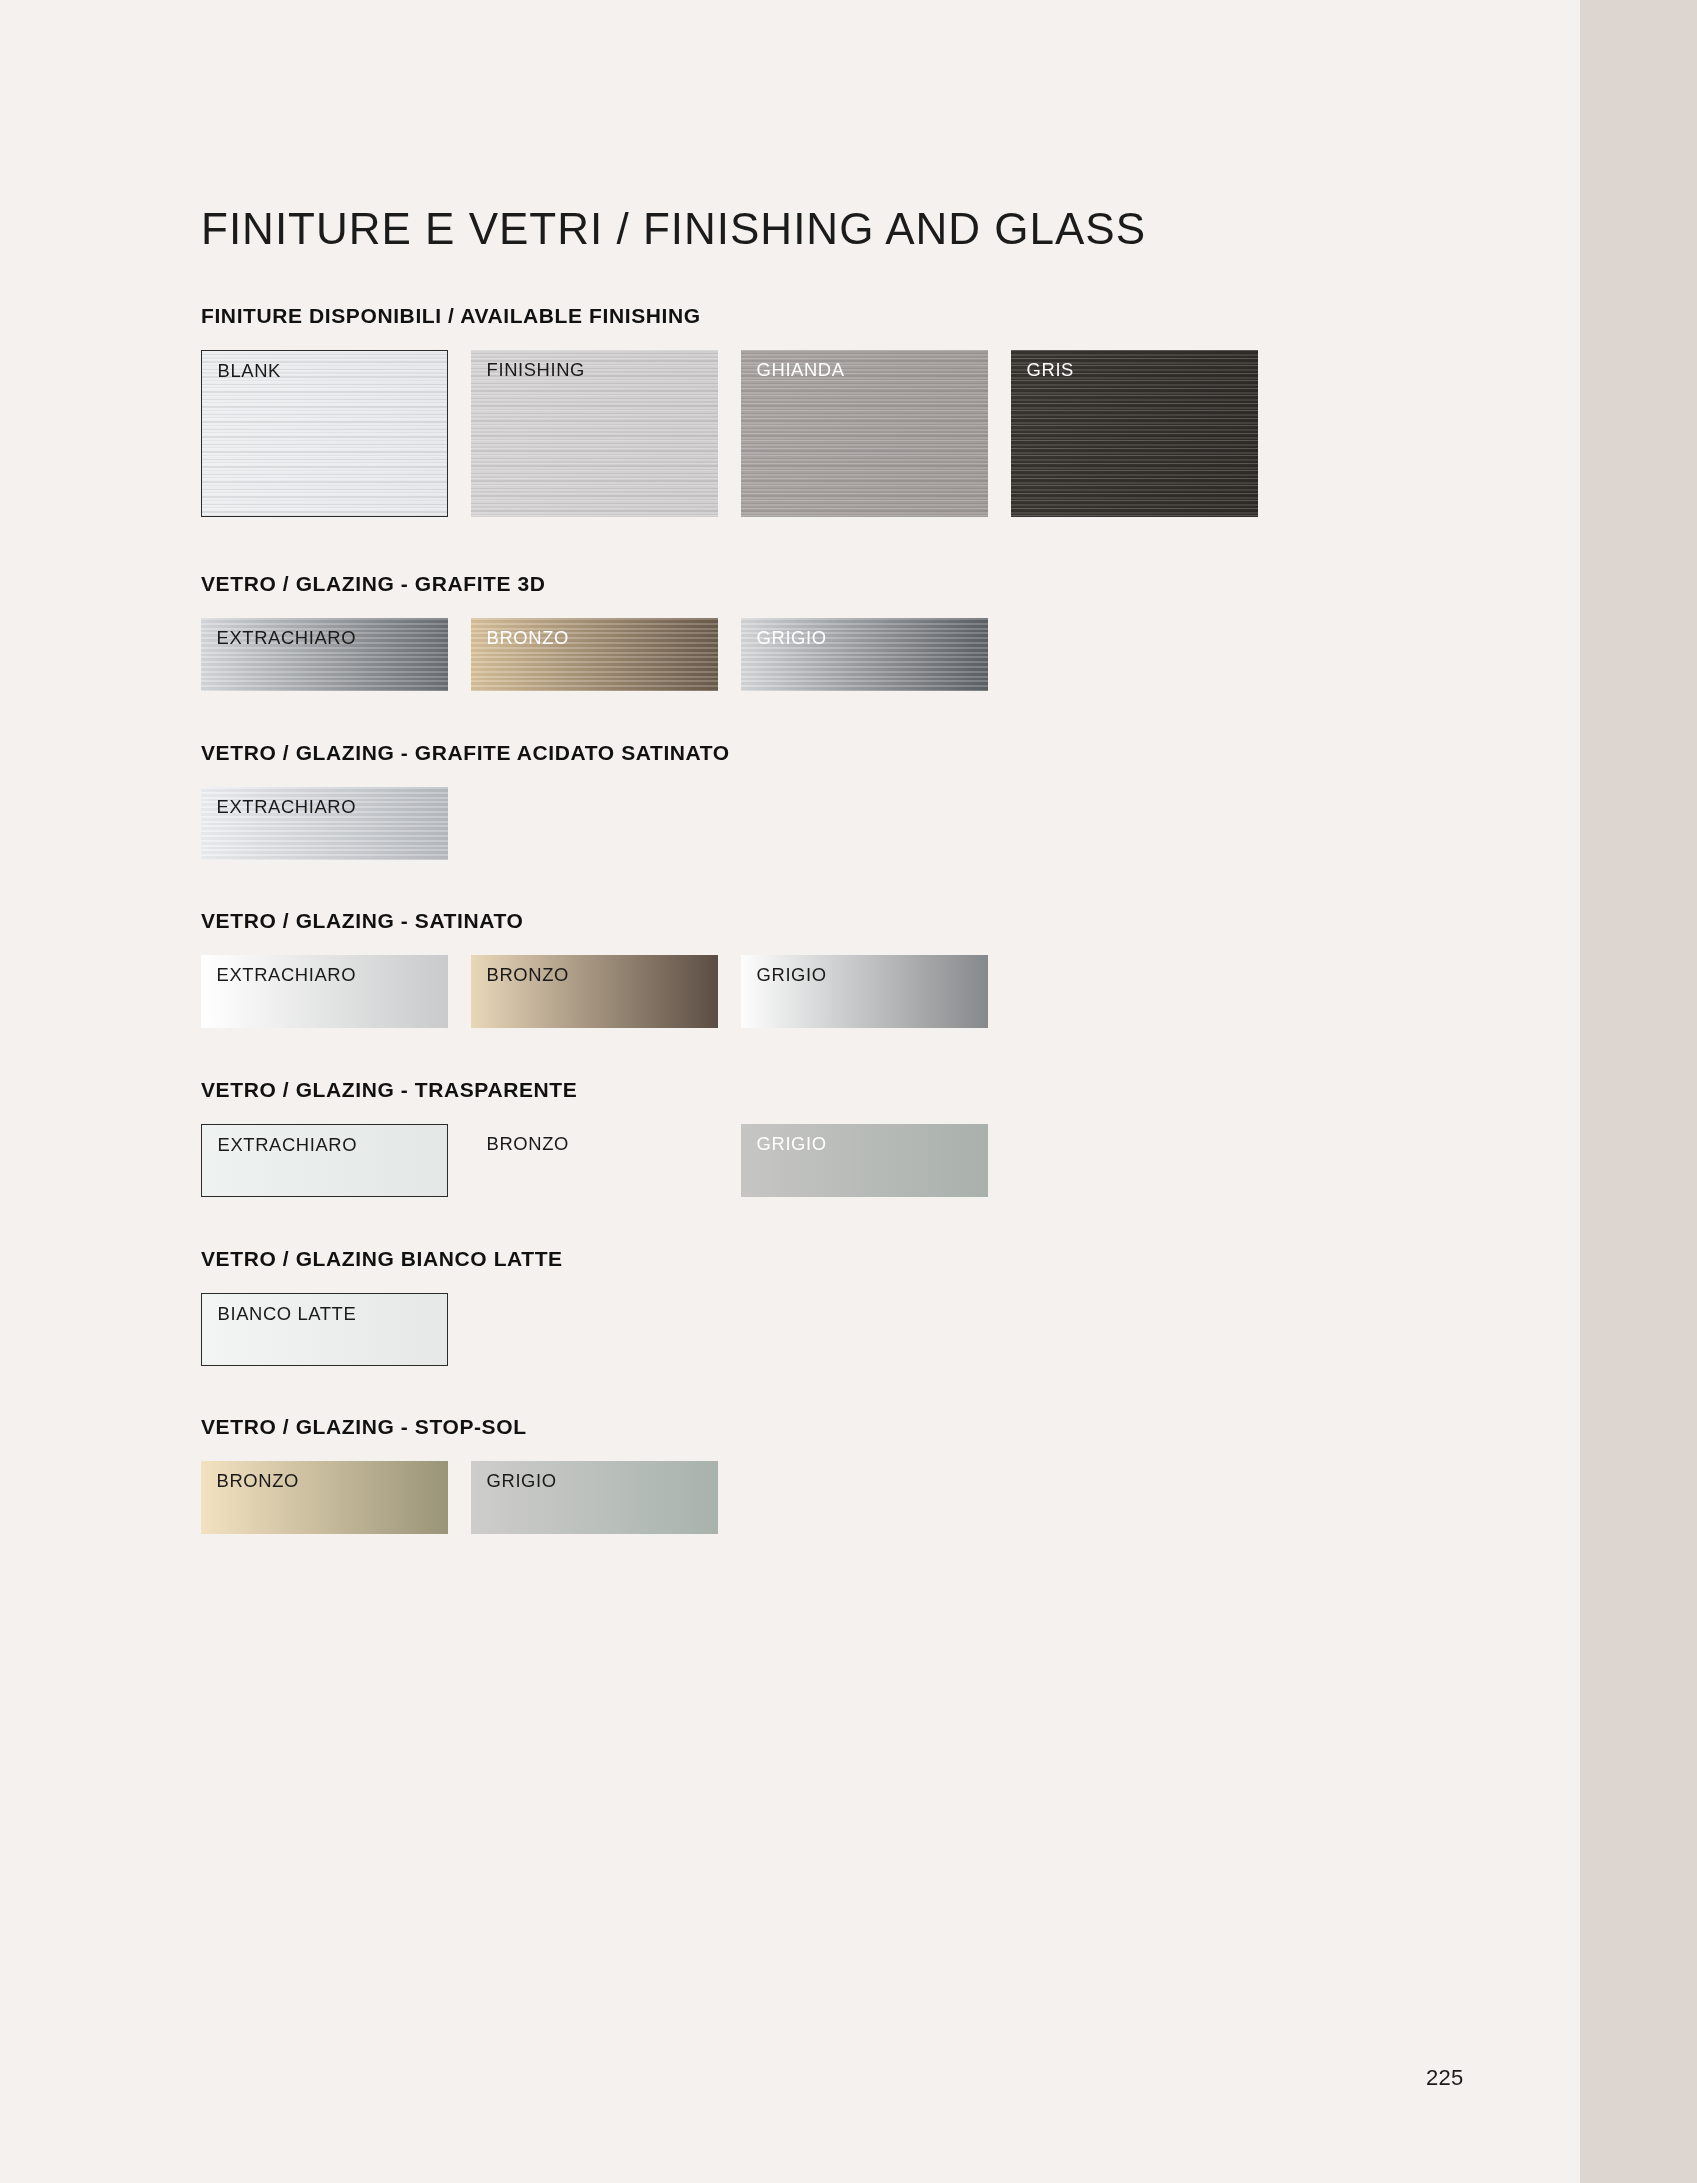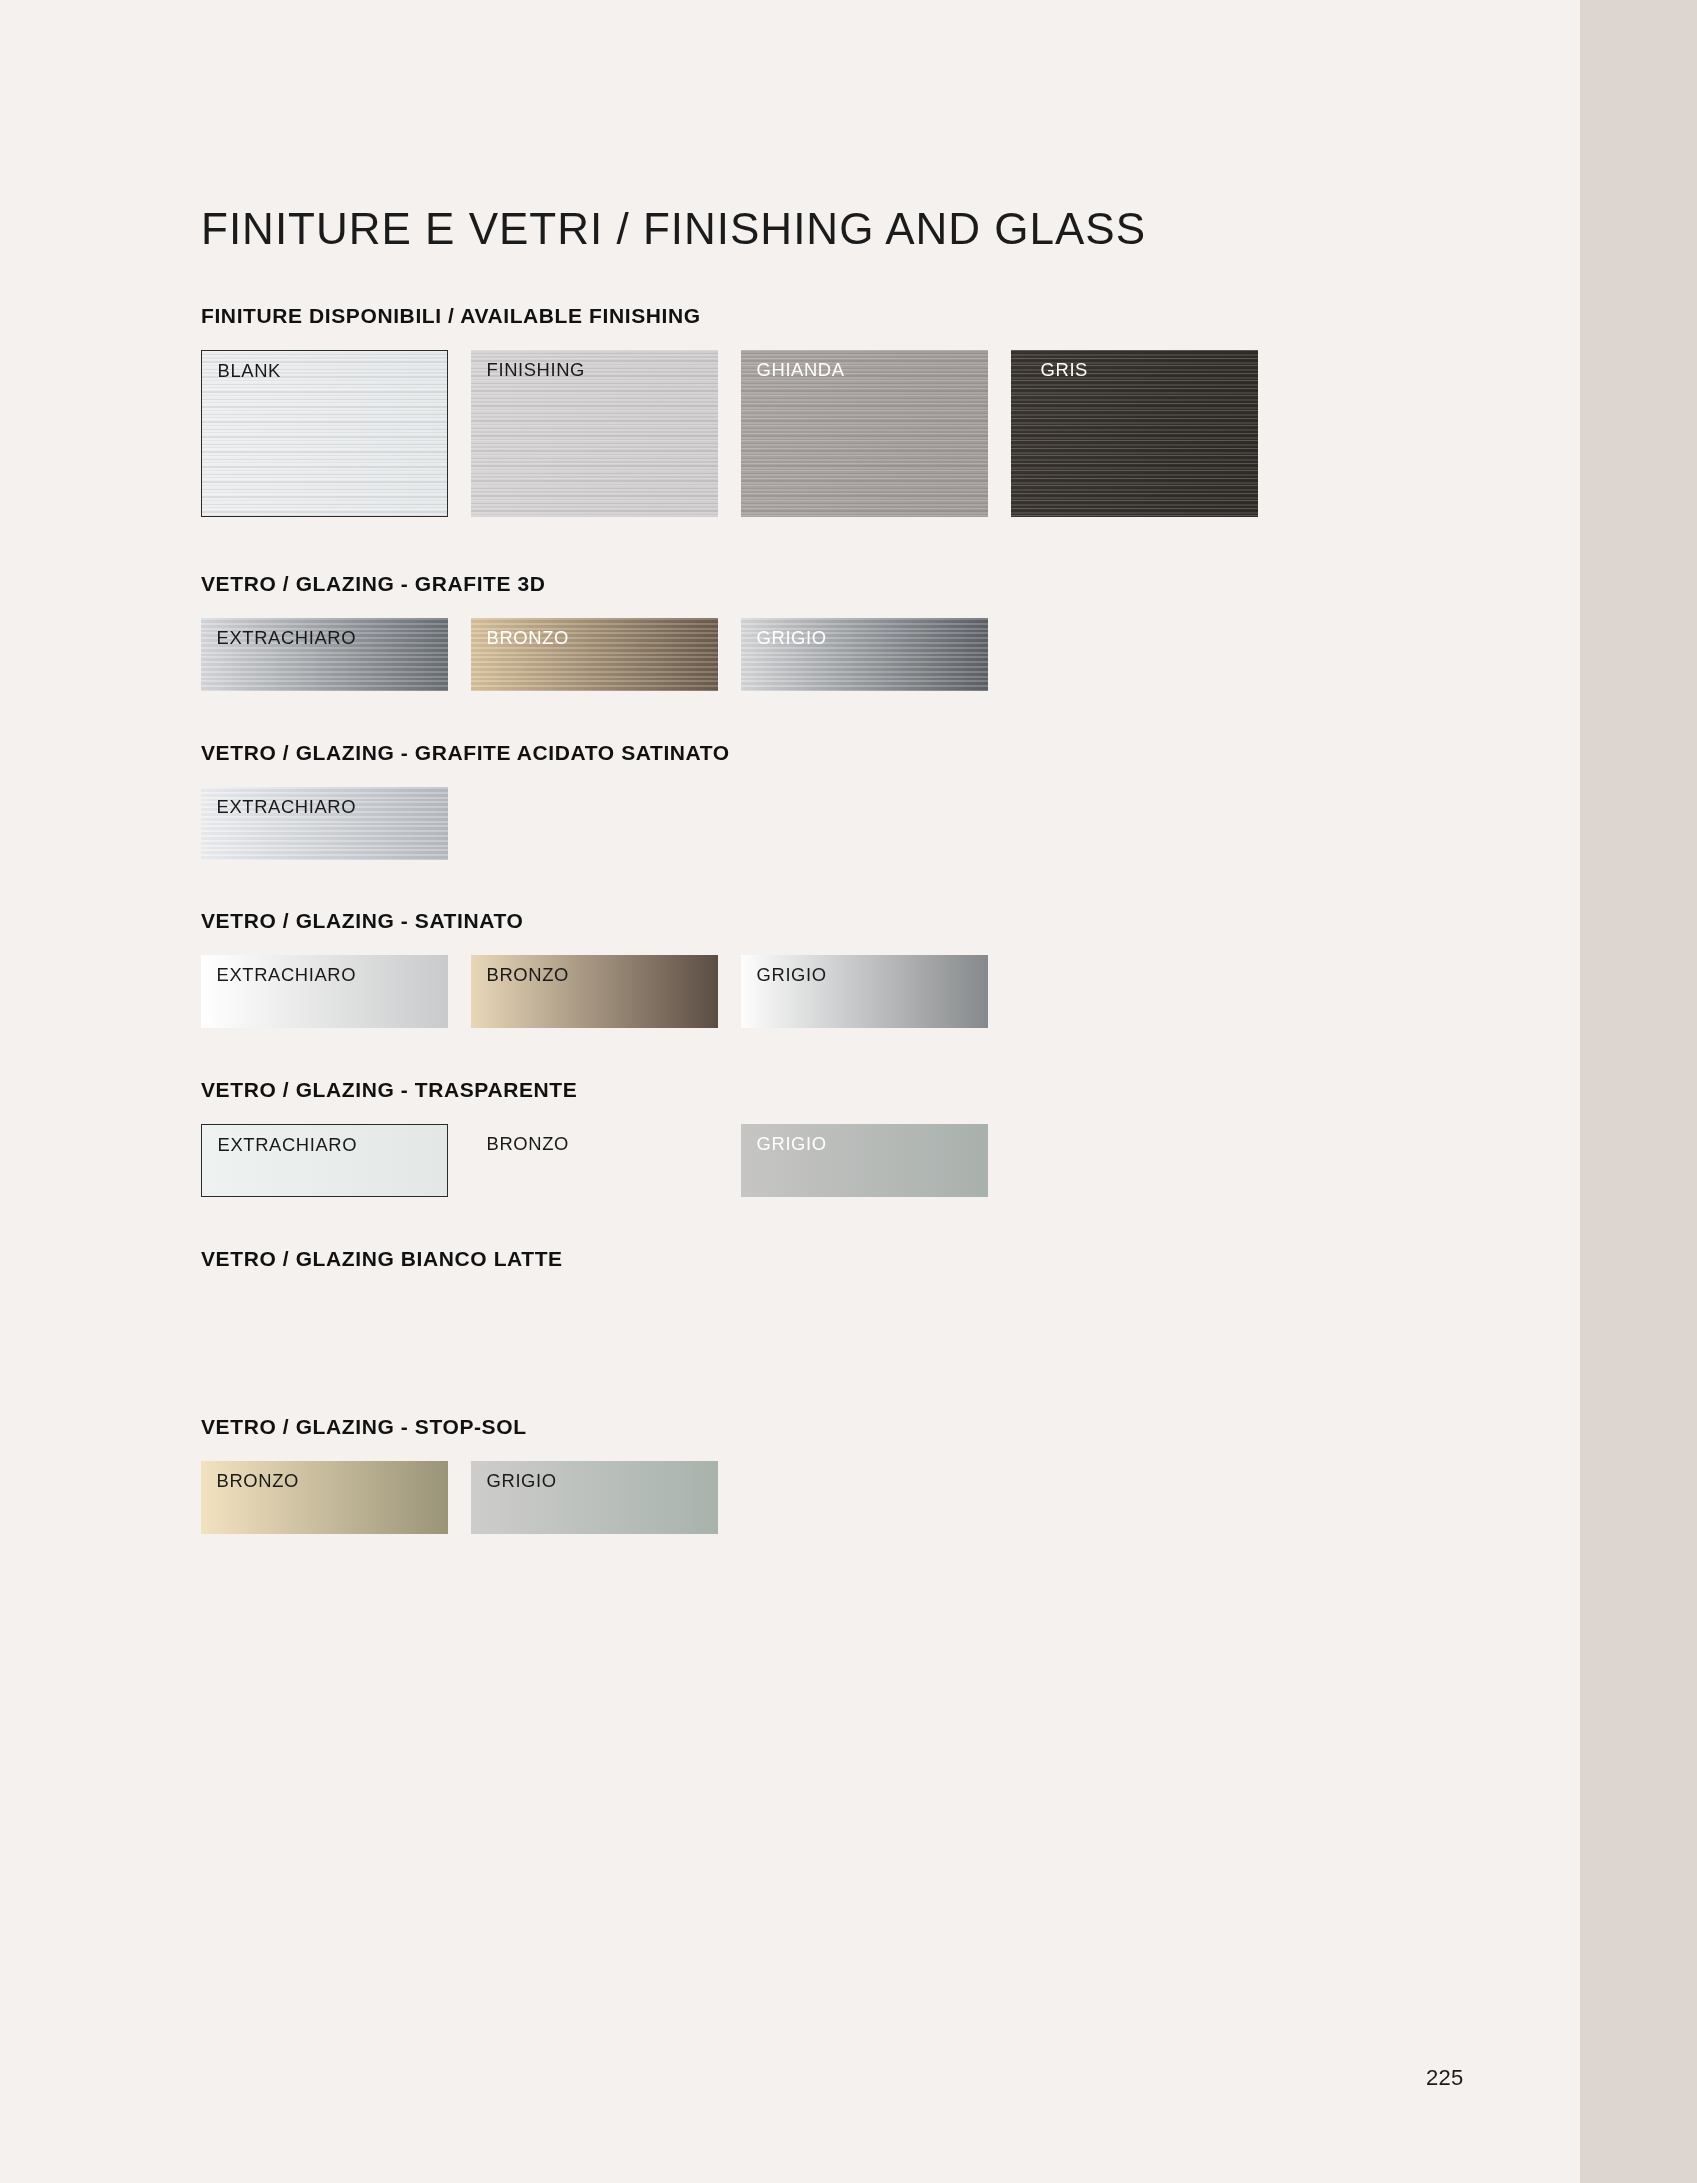--- a/index.html
+++ b/index.html
@@ -154,21 +154,21 @@
             <div class="swatch-label" style="color: rgb(26, 26, 26);">FINISHING</div>
           </div>
           <div class="swatch tall">
             <div class="swatch-fill" style="background: linear-gradient(90deg, rgb(169, 163, 161) 0%, rgb(160, 154, 152) 100%);"></div>
             <div class="grain"></div>
             <div class="swatch-label" style="color: rgb(255, 255, 255);">GHIANDA</div>
           </div>
           <div class="swatch tall">
             <div class="swatch-fill" style="background: linear-gradient(90deg, rgb(57, 52, 47) 0%, rgb(47, 43, 39) 100%);"></div>
             <div class="grain"></div>
-            <div class="swatch-label" style="color: rgb(255, 255, 255); margin-left: 14px;">GRIS</div>
+            <div class="swatch-label" style="color: rgb(255, 255, 255);">GRIS</div>
           </div>
         </div>
       </div>
       <div class="section" style="top: 573px;">
         <div class="section-title">VETRO / GLAZING - GRAFITE 3D</div>
         <div class="swatch-row">
           <div class="swatch short">
             <div class="swatch-fill" style="background: linear-gradient(90deg, rgb(216, 218, 221) 0%, rgb(106, 111, 116) 100%);"></div>
             <div class="grain-soft"></div>
             <div class="swatch-label" style="color: rgb(26, 26, 26);">EXTRACHIARO</div>
@@ -224,20 +224,26 @@
             <div class="swatch-label" style="color: rgb(26, 26, 26);">BRONZO</div>
           </div>
           <div class="swatch short">
             <div class="swatch-fill" style="background: linear-gradient(90deg, rgb(198, 197, 196) 0%, rgb(169, 177, 173) 100%);"></div>
             <div class="swatch-label" style="color: rgb(255, 255, 255);">GRIGIO</div>
           </div>
         </div>
       </div>
       <div class="section" style="top: 1248px;">
         <div class="section-title">VETRO / GLAZING BIANCO LATTE</div>
+        <div class="swatch-row">
+          <div class="swatch short bordered">
+            <div class="swatch-fill" style="background: linear-gradient(90deg, rgb(243, 244, 244) 0%, rgb(230, 232, 232) 100%);"></div>
+            <div class="swatch-label" style="color: rgb(26, 26, 26);">BIANCO LATTE</div>
+          </div>
+        </div>
       </div>
       <div class="section" style="top: 1416px;">
         <div class="section-title">VETRO / GLAZING - STOP-SOL</div>
         <div class="swatch-row">
           <div class="swatch short">
             <div class="swatch-fill" style="background: linear-gradient(90deg, rgb(243, 226, 192) 0%, rgb(154, 148, 120) 100%);"></div>
             <div class="swatch-label" style="color: rgb(26, 26, 26);">BRONZO</div>
           </div>
           <div class="swatch short">
             <div class="swatch-fill" style="background: linear-gradient(90deg, rgb(206, 205, 204) 0%, rgb(168, 179, 172) 100%);"></div>

